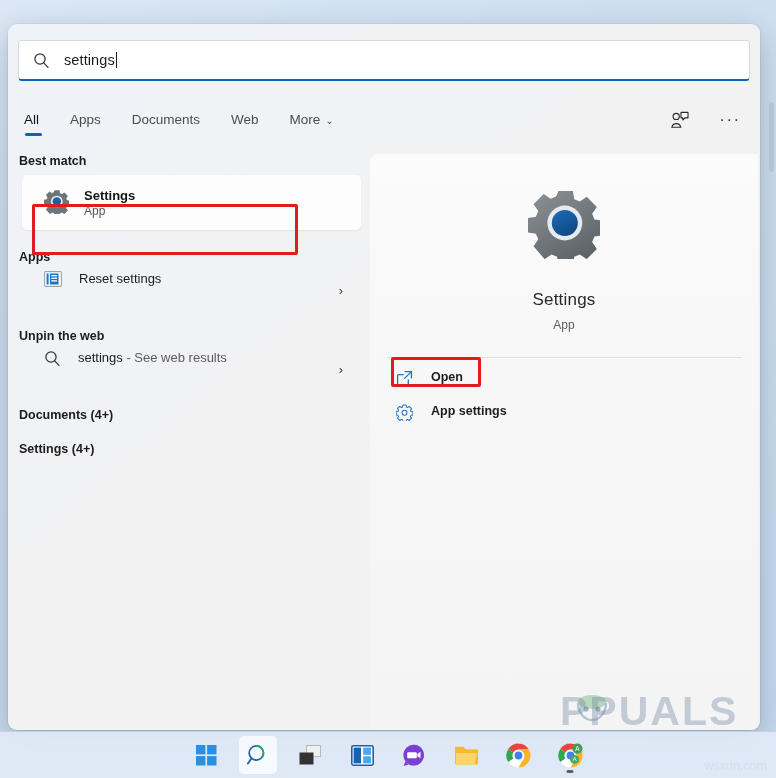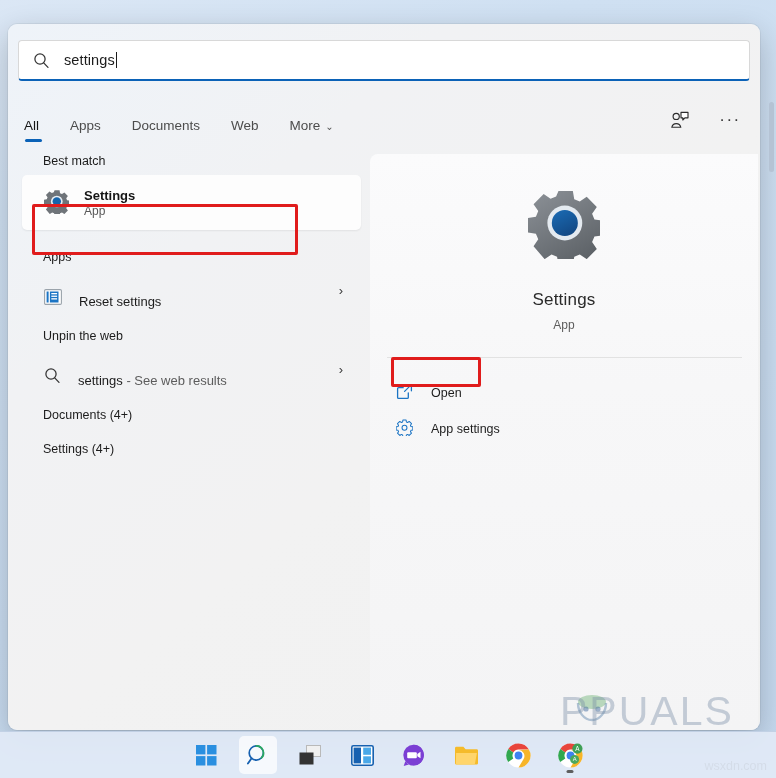--- a/index.html
+++ b/index.html
@@ -50,21 +50,21 @@
     margin-left: 1px;
     vertical-align: -3px;
   }
 
   
   #tabs {
     position: absolute;
     left: 16px; top: 85px;
     height: 34px;
     display: flex;
-    align-items: flex-end;
+    align-items: flex-start;
   }
   .tab {
     position: relative;
     font-size: 13.5px;
     color: #4c4c4c;
     padding: 3px 0 10px 0;
     margin-right: 31px;
     cursor: default;
     white-space: nowrap;
   }
@@ -87,23 +87,23 @@
     align-items: center;
     gap: 22px;
   }
   #top-actions .ic { width: 28px; height: 26px; display:flex; align-items:center; justify-content:center; }
   #ellipsis { font-size: 17px; color: #383838; letter-spacing: 1.5px; line-height: 10px; }
 
   
   #left-col { position: absolute; left: 0; top: 130px; width: 362px; }
   .section-head {
     font-size: 12.5px;
-    font-weight: normal;
+    font-weight: bold;
     color: #1c1c1c;
-    padding-left: 35px;
+    padding-left: 11px;
     margin-bottom: 7px;
   }
   .section-head.sp { margin-top: 20px; }
 
   
   #bestmatch-card {
     position: relative;
     margin: 0 9px 0 14px;
     height: 55px;
     background: #fdfdfd;
@@ -131,21 +131,21 @@
   }
   #redbox-bestmatch { left: 24px; top: 180px; width: 266px; height: 51px; }
   #redbox-open      { left: 383px; top: 333px; width: 90px; height: 30px; }
 
   
   .list-row {
     position: relative;
     height: 38px;
     margin: 0 9px 0 14px;
     display: flex;
-    align-items: flex-end;
+    align-items: flex-start;
     padding-left: 22px;
   }
   .list-row .label { font-size: 13px; color: #1c1c1c; margin-left: 17px; }
   .list-row .label .muted { color: #5c5c5c; }
   .list-row .arrow {
     position: absolute; right: 18px; top: 50%;
     transform: translateY(-50%);
     font-size: 13px; color: #3a3a3a;
   }
 
@@ -161,43 +161,44 @@
   #preview-name { font-size: 17px; color: #2a2a2a; margin-top: 27px; letter-spacing:.2px; }
   #preview-type { font-size: 12px; color: #5d5d5d; margin-top: 8px; }
   #preview-divider {
     margin: 25px auto 0 auto;
     width: 355px; height: 1px;
     background: #e2e2e2;
   }
   #actions { margin-top: 12px; padding-left: 21px; }
   .action-row {
     display: flex;
-    align-items: flex-end;
+    align-items: flex-start;
     height: 32px;
     margin-bottom: 2px;
+    font-weight: bold;
   }
   .action-row .ai { width: 26px; display:flex; align-items:center; justify-content:center; }
   .action-row .al { font-size: 12.5px; color: #1d1d1d; margin-left: 14px; }
   .action-row.first { height: 30px; margin-bottom: 4px; }
 
   
   #scroll-track {
     position: absolute;
     right: 2px; top: 102px;
     width: 5px; height: 70px;
     background: #b5c3d4;
     border-radius: 3px;
   }
 
   
   #wm {
     position: absolute;
     left: 560px; top: 688px;
     font-size: 41px;
-    font-weight: normal;
+    font-weight: bold;
     letter-spacing: 2px;
     color: rgba(120,140,165,.40);
     white-space: nowrap;
     pointer-events: none;
     text-align: right;
   }
   #wm-logo {
     position: absolute;
     left: 572px; top: 690px;
     width: 40px; height: 40px;

